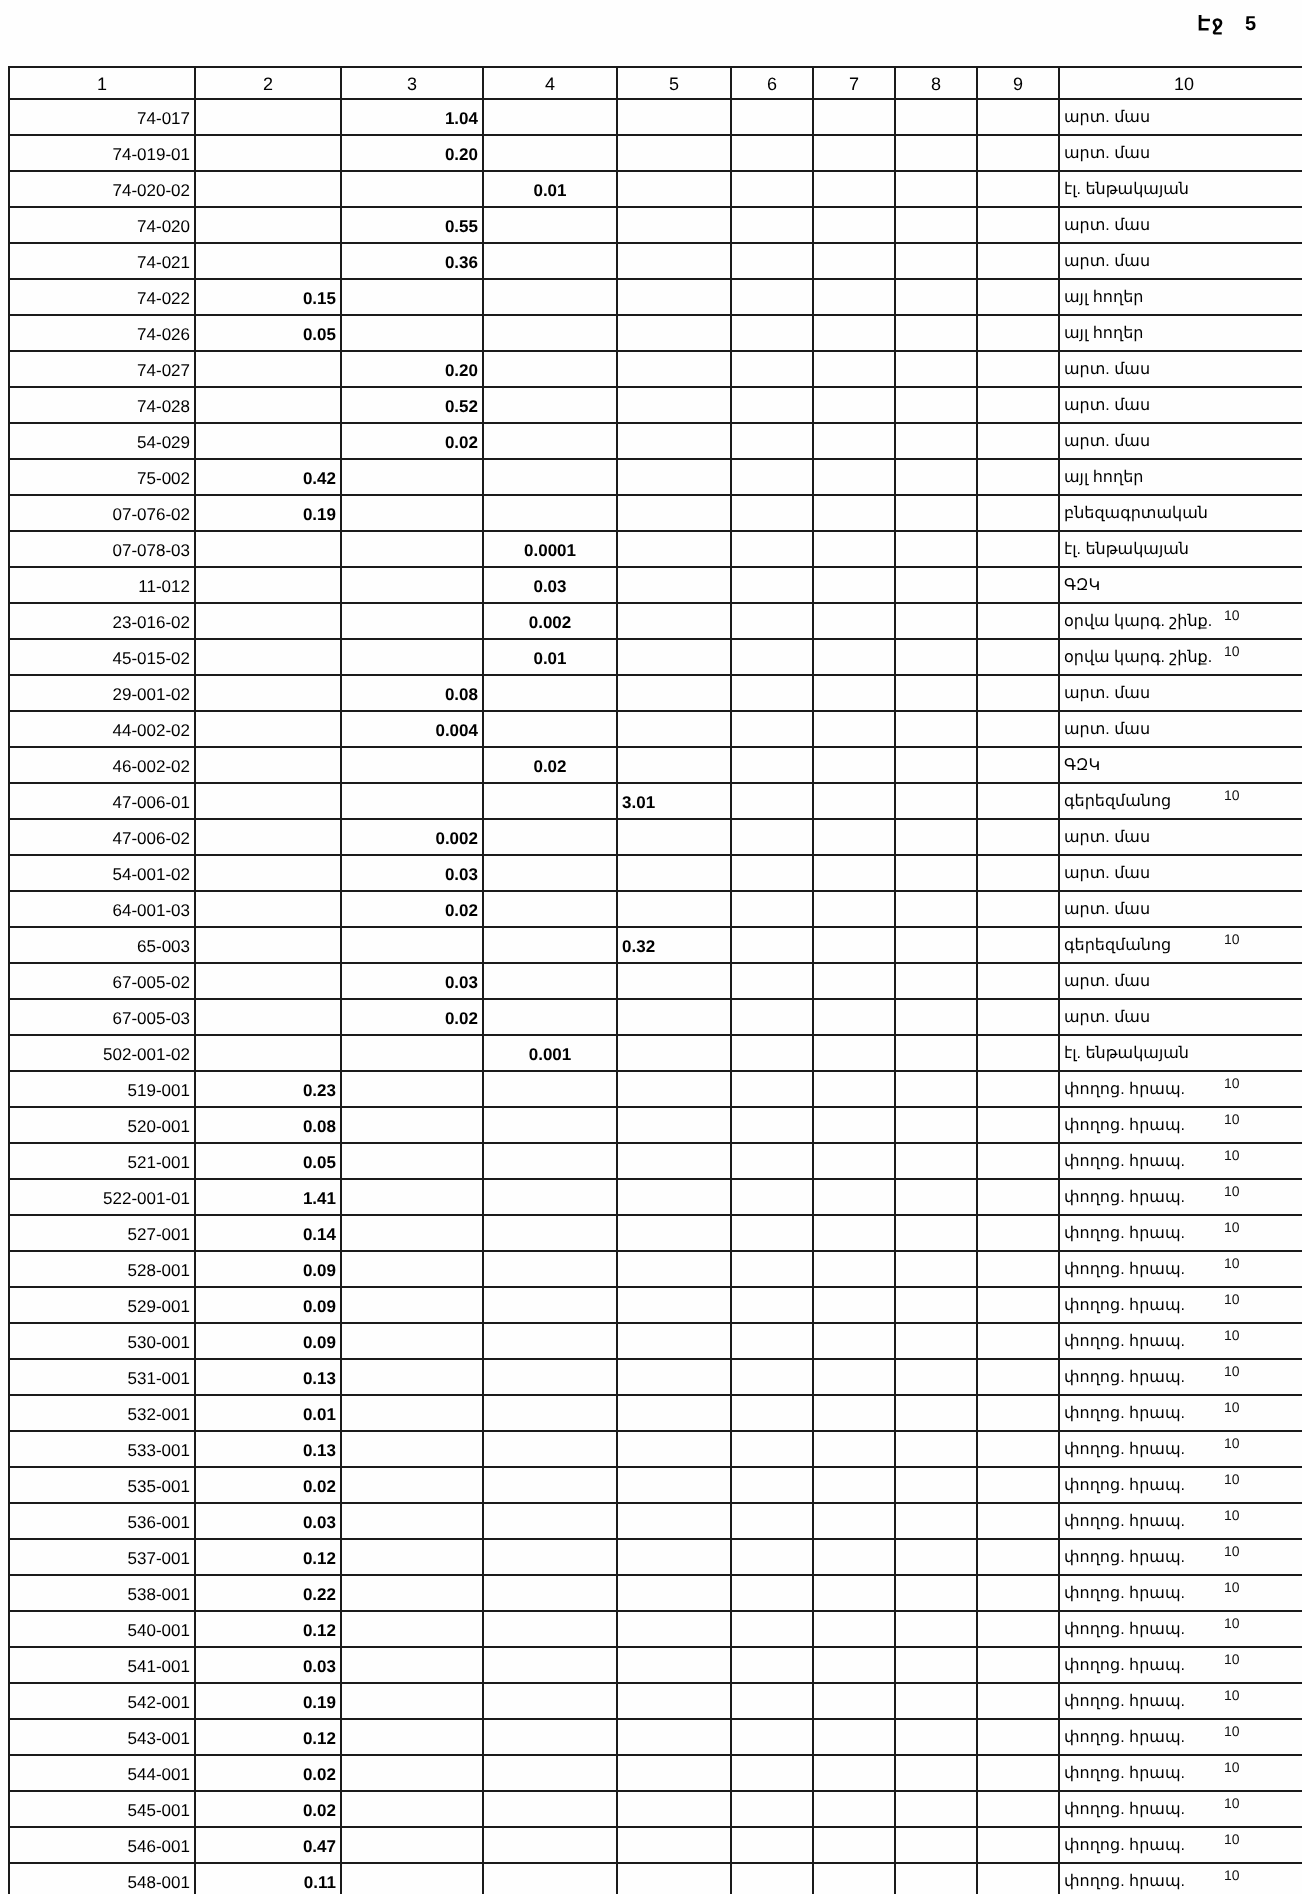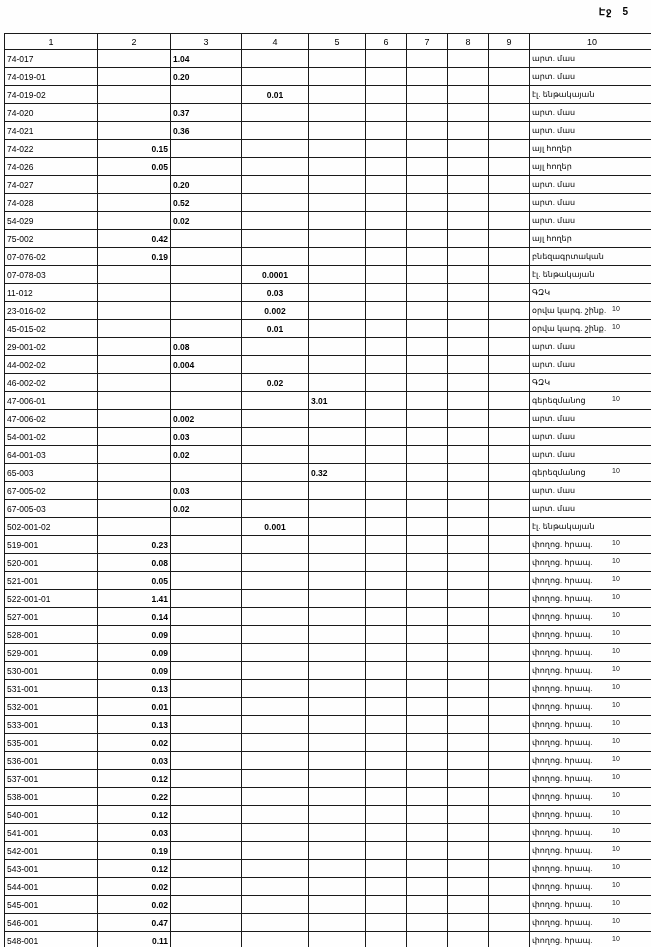--- a/index.html
+++ b/index.html
@@ -45,23 +45,23 @@
     font-size: 8.5px;
   }
   table.doc td {
     border: 1px solid #1a1a1a;
     height: 17px;
     padding: 0 2px;
     vertical-align: middle;
     overflow: hidden;
     white-space: nowrap;
   }
-  .c1  { width: 88px;  text-align: left; padding-left: 3px; }
+  .c1  { width: 88px;  text-align: right; padding-left: 3px; }
   .c2  { width: 68px;  text-align: right; }
-  .c3  { width: 66px;  text-align: left; }
+  .c3  { width: 66px;  text-align: right; }
   .c4  { width: 62px;  text-align: center; }
   .c5  { width: 52px;  text-align: left; }
   .c6  { width: 36px;  text-align: center; }
   .c7  { width: 36px;  text-align: center; }
   .c8  { width: 36px;  text-align: center; }
   .c9  { width: 36px;  text-align: center; }
   .c10 { width: 120px; text-align: left; padding-left: 4px; }
   tr.head td {
     text-align: center;
     font-size: 9px;
@@ -126,35 +126,35 @@
             <td class="c3 num">0.20</td>
             <td class="c4 num"></td>
             <td class="c5 num"></td>
             <td class="c6 num"></td>
             <td class="c7 num"></td>
             <td class="c8 num"></td>
             <td class="c9 num"></td>
             <td class="c10 desc">արտ. մաս</td>
           </tr>
           <tr>
-            <td class="c1 code">74-019-02</td>
+            <td class="c1 code">74-020-02</td>
             <td class="c2 num"></td>
             <td class="c3 num"></td>
             <td class="c4 num">0.01</td>
             <td class="c5 num"></td>
             <td class="c6 num"></td>
             <td class="c7 num"></td>
             <td class="c8 num"></td>
             <td class="c9 num"></td>
             <td class="c10 desc">էլ. ենթակայան</td>
           </tr>
           <tr>
             <td class="c1 code">74-020</td>
             <td class="c2 num"></td>
-            <td class="c3 num">0.37</td>
+            <td class="c3 num">0.55</td>
             <td class="c4 num"></td>
             <td class="c5 num"></td>
             <td class="c6 num"></td>
             <td class="c7 num"></td>
             <td class="c8 num"></td>
             <td class="c9 num"></td>
             <td class="c10 desc">արտ. մաս</td>
           </tr>
           <tr>
             <td class="c1 code">74-021</td>

